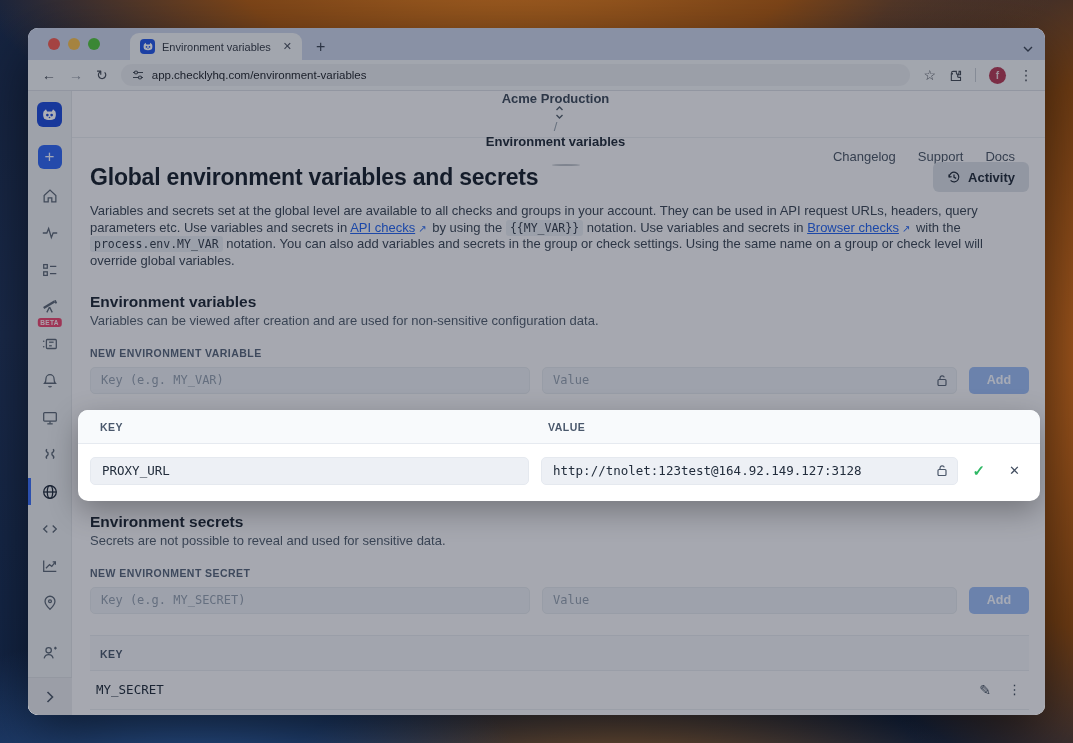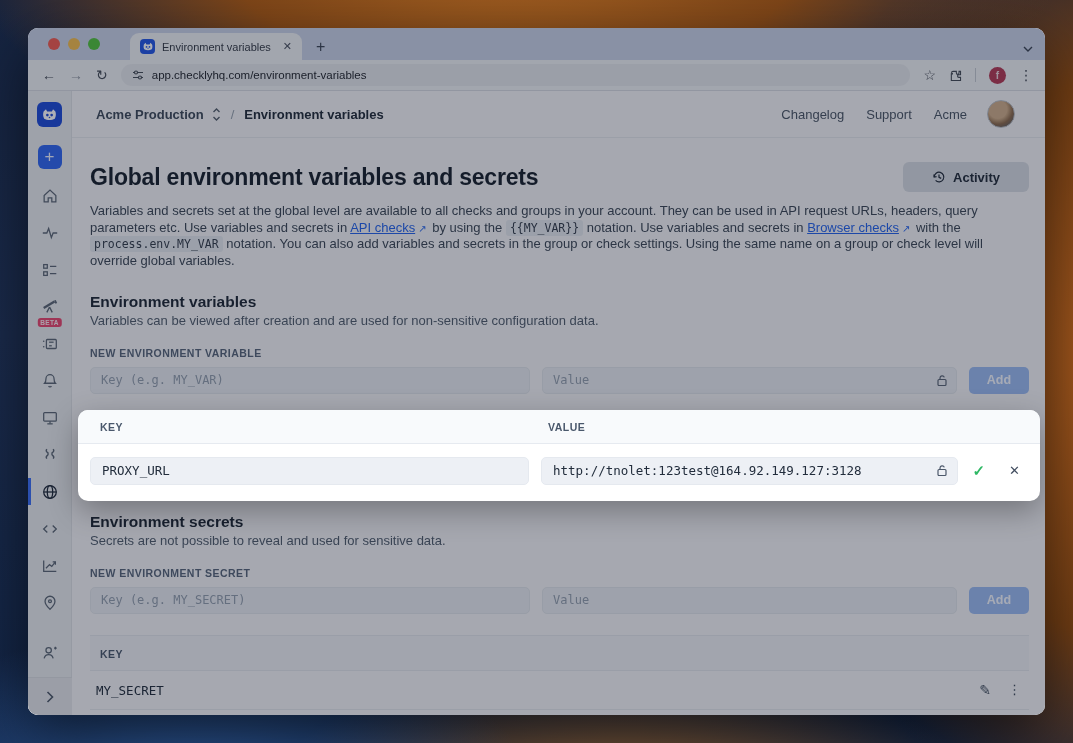--- a/index.html
+++ b/index.html
@@ -54,35 +54,35 @@
   .side-item { width:44px; height:37px; display:flex; align-items:center; justify-content:center; color:#5b6775; position:relative; flex-shrink:0; }
   .side-item.add-btn-wrap { height:40px; }
   .add-btn { width:24px; height:24px; border-radius:6px; background:#2f66f0; color:#eef2ff; font-size:17px; display:flex; align-items:center; justify-content:center; }
   .side-item.active { color:#1f2a3a; }
   .side-item.active::before { content:""; position:absolute; left:0; top:5px; bottom:5px; width:3px; background:#3b6ef5; }
   .beta-badge { position:absolute; left:50%; transform:translateX(-50%); bottom:-2px; background:#e8476f; color:#fbe9ee;
     font-size:6.5px; font-weight:bold; letter-spacing:.3px; padding:1px 3px; border-radius:3px; }
   .side-spacer { flex:1; }
   .side-bottom { width:44px; height:38px; border-top:1px solid #d9dce1; display:flex; align-items:center; justify-content:center; color:#4c5868; background:#e4e6ea; }
   .right { flex:1; display:flex; flex-direction:column; min-width:0; }
-  .appheader { height:47px; background:#f4f5f7; border-bottom:1px solid #e4e7ec; display:flex; align-items:center; padding:0 30px 0 24px; flex-shrink:0; }
+  .appheader { height:47px; background:#f4f5f7; border-bottom:1px solid #e4e7ec; display:flex; align-items:center; padding:0 30px 0 24px; flex-shrink:0;flex-direction:column; }
   .acct { font-size:13px; font-weight:600; color:#3e4a5a; }
   .updown { margin-left:8px; color:#55606e; }
   .crumb-sep { margin:0 10px; color:#97a1ad; font-size:13px; }
   .crumb { font-size:13px; font-weight:600; color:#222c3a; }
   .headlinks { margin-left:auto; display:flex; align-items:center; gap:22px; }
   .headlink { font-size:13px; color:#4a5565; }
   .user-avatar { width:28px; height:28px; border-radius:50%; margin-left:20px;
     background:radial-gradient(circle at 38% 32%, #cfae8a 0 38%, #8c6b4d 62%, #44566b 100%); border:1px solid #b9bec6; }
   
   .main { flex:1; padding:24px 16px 0 18px; min-height:0; }
   .title-row { display:flex; align-items:center; }
   h1.page-title { font-size:23px; font-weight:bold; color:#17202c; letter-spacing:-.2px; }
   .activity-btn { margin-left:auto; height:30px; background:#d7dbe2; border-radius:6px; display:flex; align-items:center; gap:7px;
-    padding:0 29px; font-size:13px; font-weight:600; color:#222c3a; }
+    padding:0 14px; font-size:13px; font-weight:600; color:#222c3a; }
   .desc { margin-top:11px; font-size:13px; line-height:1.28; color:#3c4756; max-width:939px; }
   .desc a { color:#2563eb; text-decoration:underline; cursor:pointer; }
   .desc .ext { color:#2563eb; font-size:10px; margin:0 2px 0 3px; }
   .desc code { font-family:"DejaVu Sans Mono", monospace; font-size:11.5px; background:#e4e8ee; border-radius:3px; padding:1px 4px; color:#333d4b; }
   h2.section-title { margin-top:23px; font-size:15.5px; font-weight:bold; color:#1d2735; }
   .section-sub { margin-top:2px; font-size:13px; color:#515d6d; }
   .form-label { margin-top:19px; font-size:10.5px; font-weight:bold; letter-spacing:.45px; color:#57657a; }
   .form-row { margin-top:8px; display:flex; gap:12px; align-items:center; }
   .ti { background:#e9ecf1; border:1px solid #e0e4ea; border-radius:5px; height:27px;
     font-family:"DejaVu Sans Mono", monospace; font-size:12px; color:#232e3d; padding:11px 10px; outline:none; }
@@ -105,21 +105,21 @@
     font-family:"DejaVu Sans Mono", monospace; font-size:12.5px; color:#222d3c; padding:0 11px; }
   .cell-key { width:439px; flex-shrink:0; }
   .cell-val { flex:1; position:relative; padding-right:30px; min-width:0; }
   .cell-val .lockpos { position:absolute; right:9px; color:#4c586a; display:flex; }
   .confirm { color:#2eb864; font-size:15px; font-weight:bold; margin-left:3px; }
   .cancel { color:#414d5f; font-size:13px; margin-left:12px; margin-right:2px; }
   
   .table { margin-top:21px; }
   .thead { background:#eef0f4; border-top:1px solid #e2e5eb; border-bottom:1px solid #e2e5eb; padding:8px 10px; }
   .thead span { font-size:10.5px; font-weight:bold; letter-spacing:.5px; color:#4a586c; }
-  .trow { display:flex; align-items:flex-end; padding:11px 8px 11px 6px; border-bottom:1px solid #e4e7ec;gap:24px; }
+  .trow { display:flex; align-items:center; padding:11px 8px 11px 6px; border-bottom:1px solid #e4e7ec;gap:24px; }
   .trow .k { font-family:"DejaVu Sans Mono", monospace; font-size:12.5px; color:#222d3c; }
   .row-actions { margin-left:auto; display:flex; align-items:center; gap:17px; color:#3f4b5c; }
   .pencil { font-size:14px; } .kebab { font-size:13px; letter-spacing:0; }
   svg { display:block; }
 </style>
 </head>
 <body>
 
 <div class="window">
 
@@ -292,21 +292,21 @@
           <svg width="9" height="13" viewBox="0 0 9 13" fill="none" stroke="currentColor" stroke-width="1.4">
               <polyline points="1.5,4 4.5,1 7.5,4"></polyline>
               <polyline points="1.5,9 4.5,12 7.5,9"></polyline>
             </svg>
         </span>
         <span class="crumb-sep">/</span>
         <span class="crumb">Environment variables</span>
         <div class="headlinks">
           <span class="headlink">Changelog</span>
           <span class="headlink">Support</span>
-          <span class="headlink">Acme</span>
+          <span class="headlink">Docs</span>
         </div>
         <span class="user-avatar"></span>
       </div>
 
       <div class="main">
         <div class="title-row">
           <h1 class="page-title">Global environment variables and secrets</h1>
           <div class="activity-btn">
             <svg width="14" height="14" viewBox="0 0 16 16" fill="none" stroke="currentColor" stroke-width="1.4">
                 <path d="M2.5 8 a5.5 5.5 0 1 1 1.6 3.9"></path>

